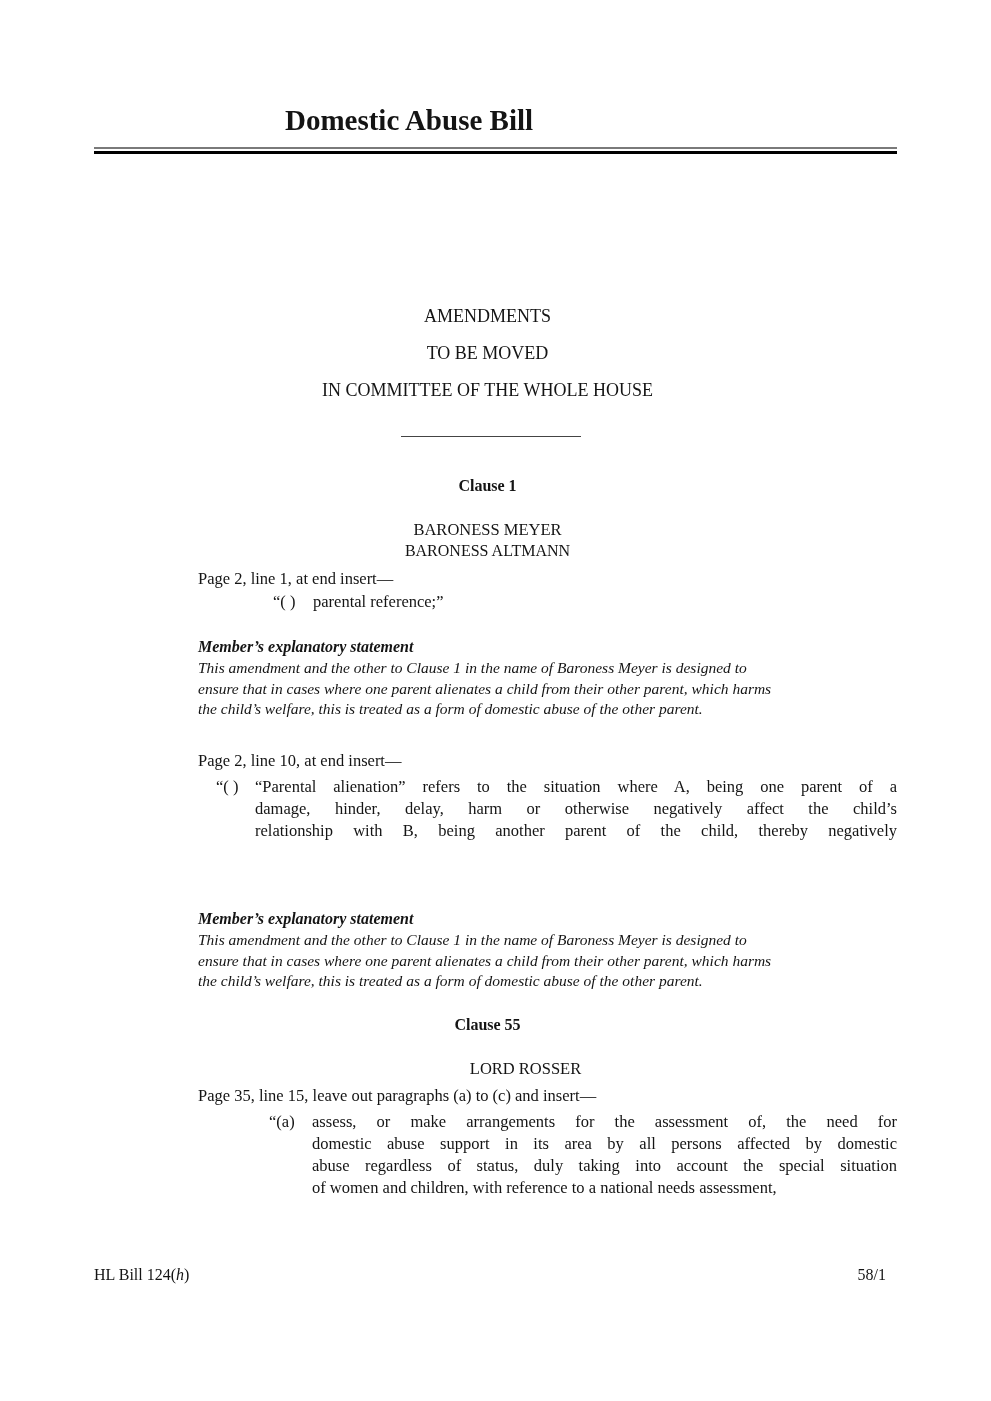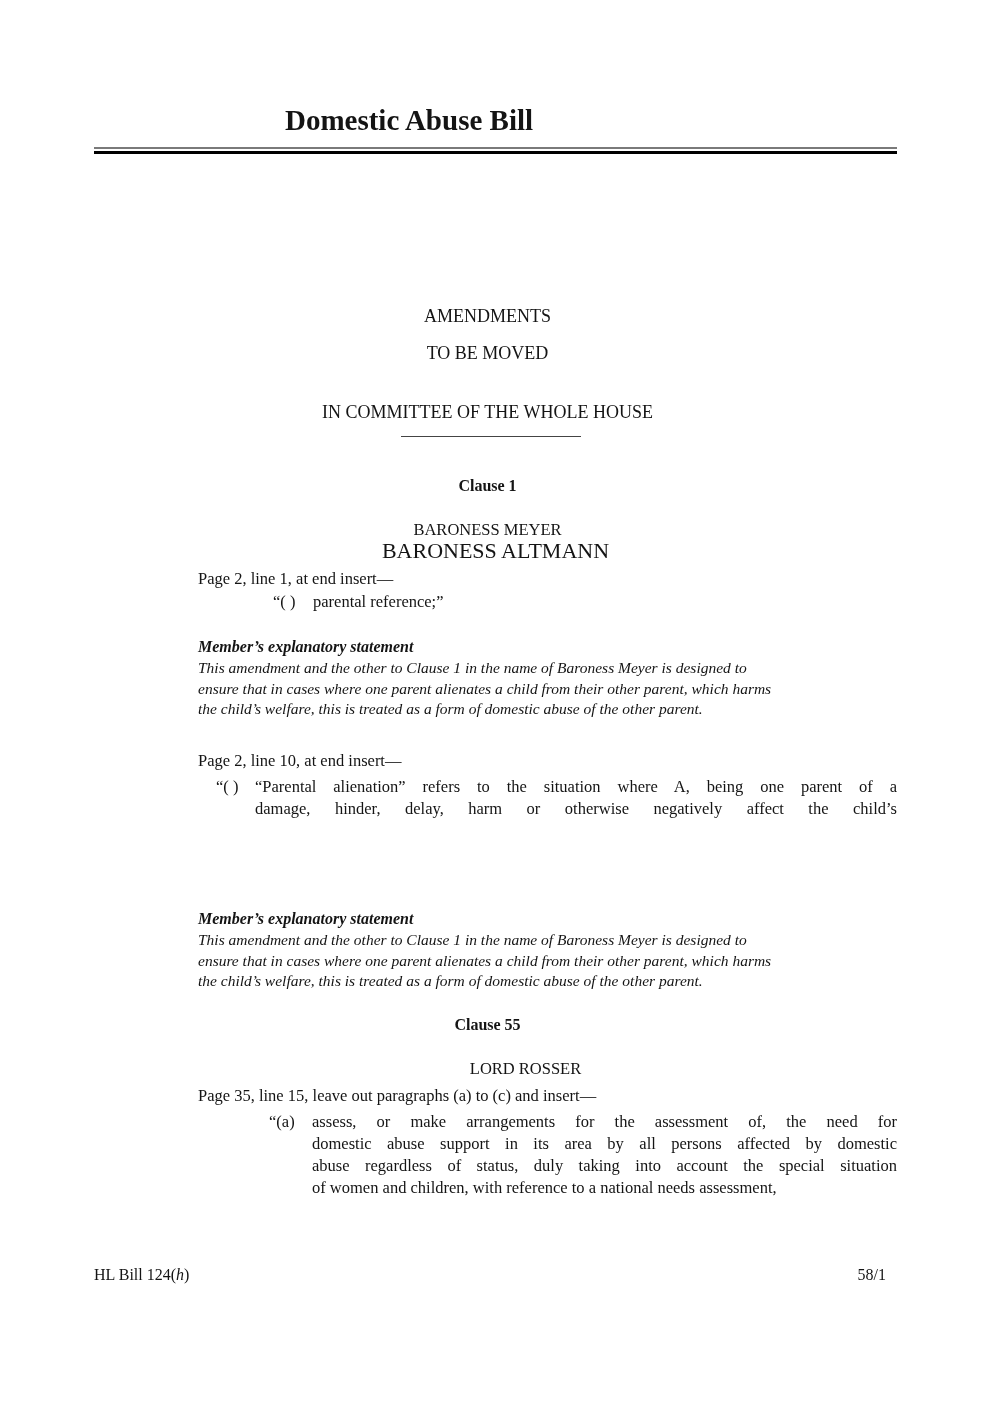--- a/index.html
+++ b/index.html
@@ -32,43 +32,44 @@
 <body>
 
 <div>
 
   <div class="abs title">Domestic Abuse Bill</div>
   <div class="abs rule-thin"></div>
   <div class="abs rule-thick"></div>
 
   <div class="abs center-line" style="top:306px;">AMENDMENTS</div>
   <div class="abs center-line" style="top:343px;">TO BE MOVED</div>
-  <div class="abs center-line" style="top:380px;margin-top:22px;">IN COMMITTEE OF THE WHOLE HOUSE</div>
+  <div class="abs center-line" style="top:380px;">IN COMMITTEE OF THE WHOLE HOUSE</div>
   <div class="abs sep"></div>
 
   <div class="abs center-line clause" style="top:477px;">Clause 1</div>
   <div class="abs center-line member" style="top:519px; font-size:16.5px;">BARONESS MEYER</div>
-  <div class="abs center-line member" style="top:540px; font-size:22px;margin-left:8px;">BARONESS ALTMANN</div>
+  <div class="abs center-line member" style="top:540px; font-size:16px;">BARONESS ALTMANN</div>
 
   <div class="abs para" style="left:198px; top:568px;">Page 2, line 1, at end insert—</div>
   <div class="abs para" style="left:273px; top:591px;">“( )</div>
   <div class="abs para" style="left:313px; top:591px;">parental reference;”</div>
 
   <div class="abs stmt-title" style="left:198px; top:637px;">Member’s explanatory statement</div>
   <div class="abs stmt-body" style="left:198px; top:658px; width:690px;">
     <div>This amendment and the other to Clause 1 in the name of Baroness Meyer is designed to</div>
     <div>ensure that in cases where one parent alienates a child from their other parent, which harms</div>
     <div>the child’s welfare, this is treated as a form of domestic abuse of the other parent.</div>
   </div>
 
   <div class="abs para" style="left:198px; top:750px;">Page 2, line 10, at end insert—</div>
   <div class="abs para" style="left:216px; top:776px;">“( )</div>
   <div class="abs indent-quote" style="left:255px; top:776px; width:642px;">
     <div class="just" style="text-align-last: justify;">“Parental alienation” refers to the situation where A, being one parent of a</div>
     <div class="just" style="text-align-last: justify;">damage, hinder, delay, harm or otherwise negatively affect the child’s</div>
+    <div class="just" style="text-align-last: justify;">relationship with B, being another parent of the child, thereby negatively</div>
   </div>
 
   <div class="abs stmt-title" style="left:198px; top:909px;">Member’s explanatory statement</div>
   <div class="abs stmt-body" style="left:198px; top:930px; width:690px;">
     <div>This amendment and the other to Clause 1 in the name of Baroness Meyer is designed to</div>
     <div>ensure that in cases where one parent alienates a child from their other parent, which harms</div>
     <div>the child’s welfare, this is treated as a form of domestic abuse of the other parent.</div>
   </div>
 
   <div class="abs center-line clause" style="top:1016px;">Clause 55</div>

